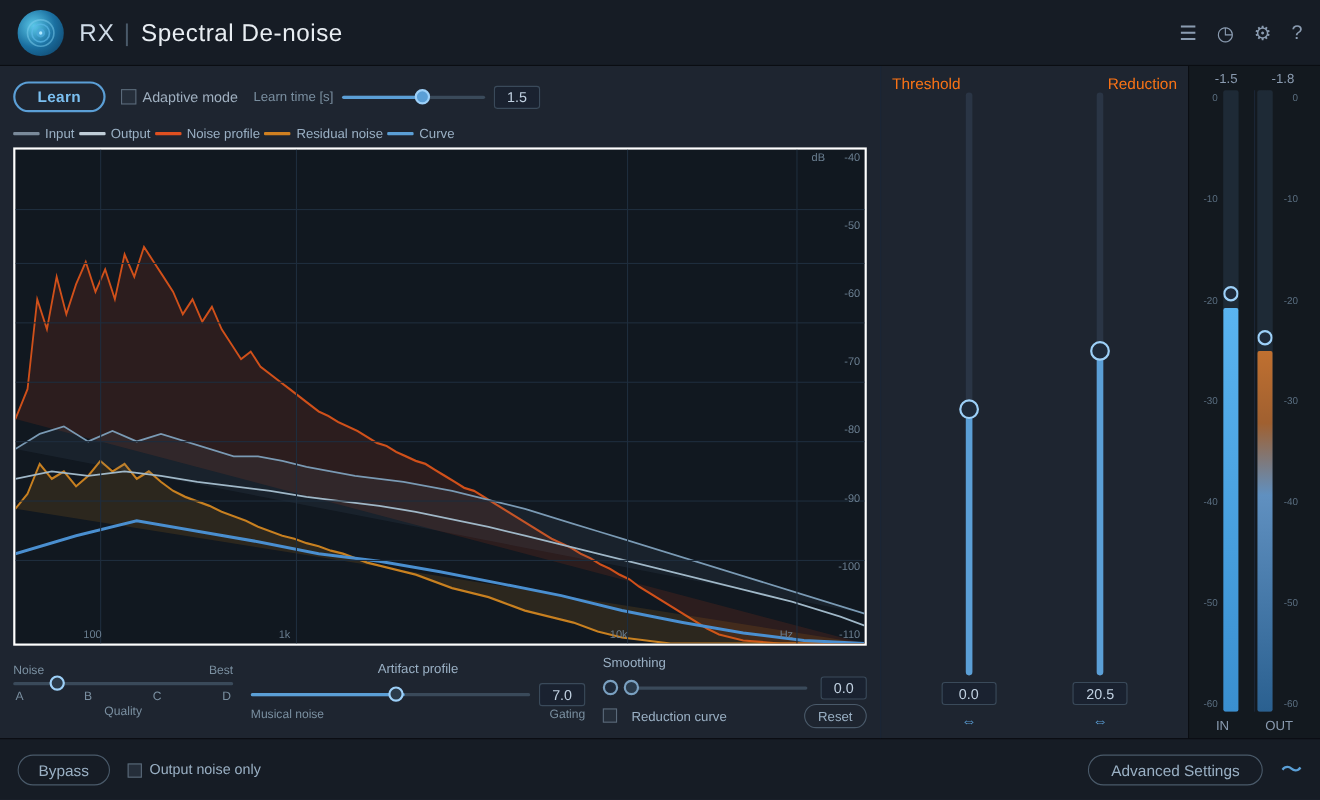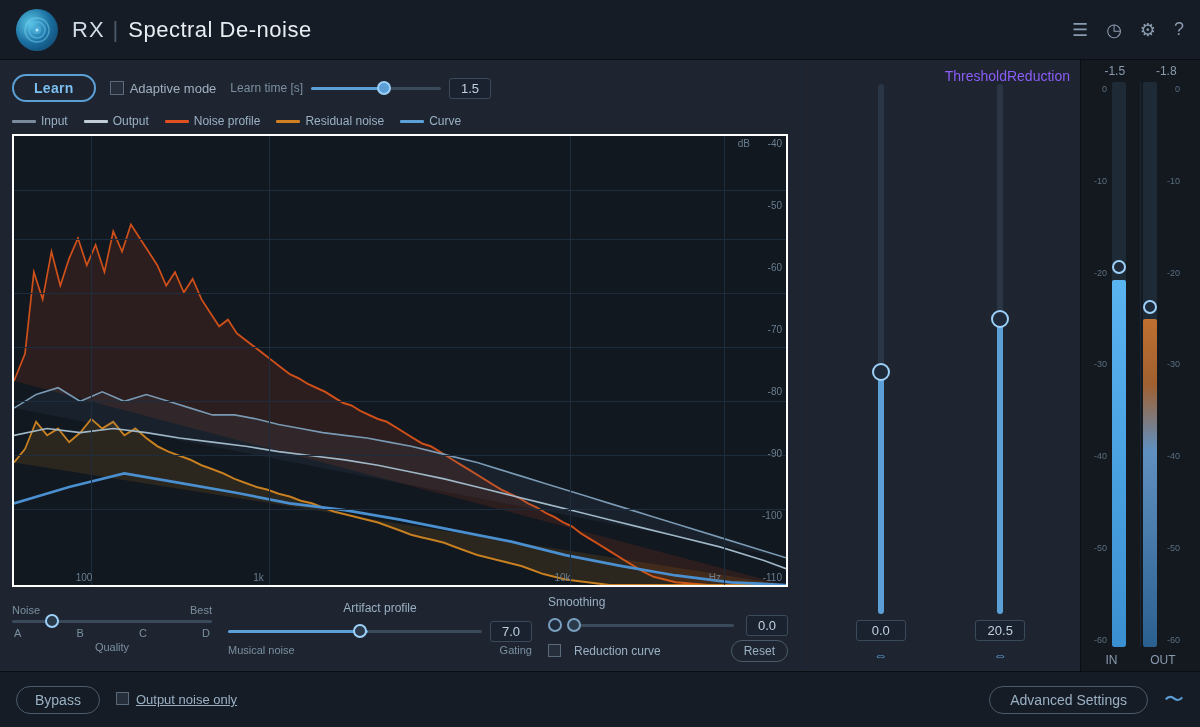--- a/index.html
+++ b/index.html
@@ -148,21 +148,21 @@
       font-size: 13px;
       color: #c0d0e0;
       min-width: 42px;
       text-align: center;
     }
 
     
     .legend-row {
       display: flex;
       align-items: center;
-      gap: 16px;
+      gap: 4px;
       margin-bottom: 6px;
       font-size: 12px;
       color: #9ab0c4;
     }
     .legend-item {
       display: flex;
       align-items: center;
       gap: 5px;
     }
     .legend-line {
@@ -365,23 +365,23 @@
     
     .right-panel {
       width: 280px;
       display: flex;
       flex-direction: column;
       padding: 8px 10px;
       border-left: 1px solid #1a2535;
     }
     .tr-header {
       display: flex;
-      justify-content: flex-end;
+      justify-content: space-between;
       font-size: 14px;
-      color: #8b5cf6;
+      color: #f97316;
       margin-bottom: 0;
     }
     .tr-sliders {
       display: flex;
       justify-content: space-around;
       flex: 1;
       gap: 20px;
       padding: 0 20px;
     }
     .vert-slider-wrap {
@@ -522,25 +522,24 @@
       background: transparent;
       border: 1px solid #4a5a6a;
       color: #9ab0c4;
       border-radius: 18px;
       padding: 5px 18px;
       font-size: 14px;
       cursor: pointer;
     }
     .footer-checkbox-label {
       display: flex;
-      align-items: flex-start;
+      align-items: flex-end;
       gap: 7px;
       font-size: 13px;
       color: #9ab0c4;
-      text-decoration: underline;
     }
     .footer-spacer { flex: 1; }
     .advanced-btn {
       background: transparent;
       border: 1px solid #4a5a6a;
       color: #9ab0c4;
       border-radius: 18px;
       padding: 5px 20px;
       font-size: 14px;
       cursor: pointer;

